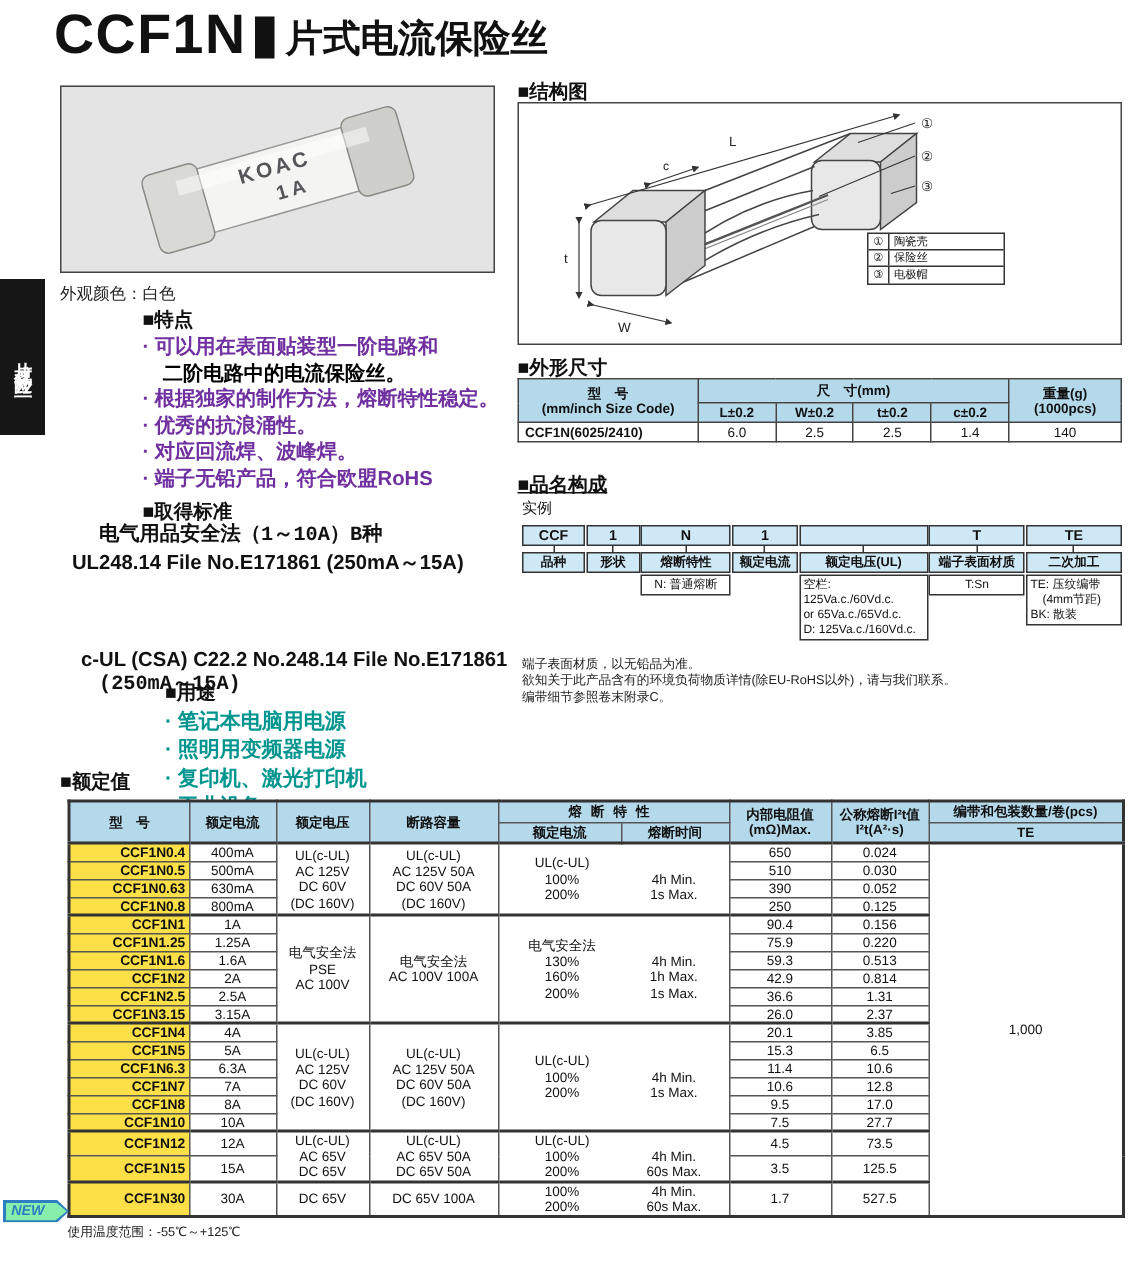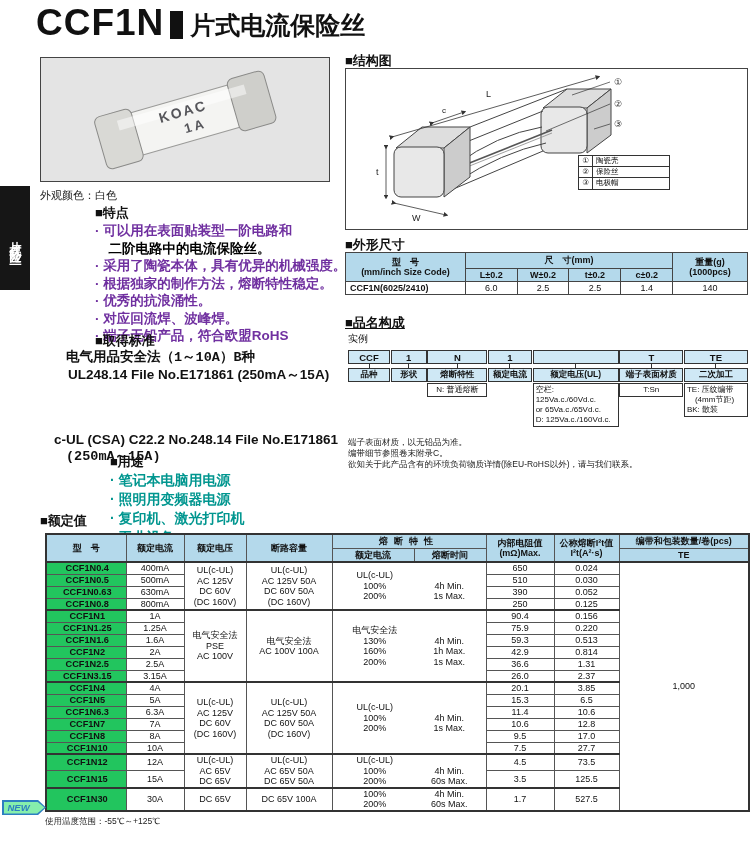--- a/index.html
+++ b/index.html
@@ -26,21 +26,21 @@
   .h { position:absolute; font-size:13px; font-weight:bold; color:#111; }
 
   
   .features { position:absolute; left:95px; top:222px; }
   .feat-item { font-size:13.5px; font-weight:bold; line-height:17.5px; }
 
   
   .standards { position:absolute; left:42px; top:349px; }
   .std-line { font-size:13.5px; font-weight:bold; line-height:17px; }
   .std-line.i1 { padding-left:24px;font-family:Liberation Mono, monospace; }
-  .std-line.i2 { padding-left:6px;margin-left:20px; }
+  .std-line.i2 { padding-left:6px; }
   .std-line.i3 { padding-left:12px;margin-top:48px; }
 
   
   .apps { position:absolute; left:110px; top:471px; }
   .app-item { font-size:14px; font-weight:bold; line-height:19px; }
 
   
   .structure-box { position:absolute; left:345px; top:68px; width:403px; height:162px;
                    border:1px solid #444; background:#fff; }
   .legend { position:absolute; left:232px; top:86px; width:92px; border:1px solid #333;
@@ -71,21 +71,21 @@
              margin-top:1px; white-space:pre-line; }
   .pn-note.center { text-align:center; }
   .pn-notes { margin-top:10px; font-size:8.5px; line-height:11px; color:#222; }
 
   
   .rt { position:absolute; left:45px; top:533px; width:703px; border-collapse:collapse;
         font-size:9px; text-align:center; table-layout:fixed; }
   .rt td, .rt th { border:1px solid #555; padding:0 2px; height:12px; line-height:10.5px; }
   .rt { border:2px solid #333; }
   .rt th { background:#b4d9eb; font-weight:bold; height:14px; }
-  .rt .mc { background:#22c55e; text-align:center; padding-left:4px; font-weight:bold; font-size:9.2px;margin-top:10px; }
+  .rt .mc { background:#fde047; text-align:right; padding-left:4px; font-weight:bold; font-size:9.2px;margin-top:10px; }
   .rt .pre { white-space:pre-line; }
   .rt .gs td { border-top:2px solid #333; }
   .fuse-grid { display:flex; flex-direction:column; justify-content:center; }
   .fl { display:flex; }
   .fl span:first-child { width:54%; text-align:center; }
   .fl span:last-child { width:46%; text-align:center; }
   .rt .fsp { letter-spacing:6px; }
 
   .rt-foot { position:absolute; left:45px; top:816px; font-size:8.5px; line-height:11.5px; color:#222; }
 
@@ -126,21 +126,20 @@
   <div class="appearance">外观颜色：白色</div>
 
   <div class="side-tab">
     <span>片式保险丝</span>
   </div>
 
   <div class="h" style="left:95px; top:204px;">■特点</div>
   <div class="features">
     <div class="feat-item" style="color:#7030a0">· 可以用在表面贴装型一阶电路和</div>
     <div class="feat-item" style="color:#000000">　二阶电路中的电流保险丝。</div>
-    <div class="feat-item" style="color:#7030a0">· 采用了陶瓷本体，具有优异的机械强度。</div>
     <div class="feat-item" style="color:#7030a0">· 根据独家的制作方法，熔断特性稳定。</div>
     <div class="feat-item" style="color:#7030a0">· 优秀的抗浪涌性。</div>
     <div class="feat-item" style="color:#7030a0">· 对应回流焊、波峰焊。</div>
     <div class="feat-item" style="color:#7030a0">· 端子无铅产品，符合欧盟RoHS</div>
   </div>
 
   <div class="h" style="left:95px; top:332px;">■取得标准</div>
   <div class="standards">
     <div class="std-line i1">电气用品安全法（1～10A）B种</div>
     <div class="std-line i2">UL248.14 File No.E171861 (250mA～15A)</div>
@@ -300,22 +299,22 @@
         <div class="pn-code">TE</div>
         <div class="pn-tick"></div>
         <div class="pn-label">二次加工</div>
         <div class="pn-note">TE: 压纹编带
 　(4mm节距)
 BK: 散装</div>
       </div>
     </div>
     <div class="pn-notes">
       <div>端子表面材质，以无铅品为准。</div>
+      <div>欲知关于此产品含有的环境负荷物质详情(除EU-RoHS以外)，请与我们联系。</div>
       <div>编带细节参照卷末附录C。</div>
-      <div>欲知关于此产品含有的环境负荷物质详情(除EU-RoHS以外)，请与我们联系。</div>
     </div>
   </div>
 
   <div class="h" style="left:40px; top:512px;">■额定值</div>
   <table class="rt">
     <colgroup>
       <col style="width:80px">
         <col style="width:58px">
         <col style="width:62px">
         <col style="width:86px">

